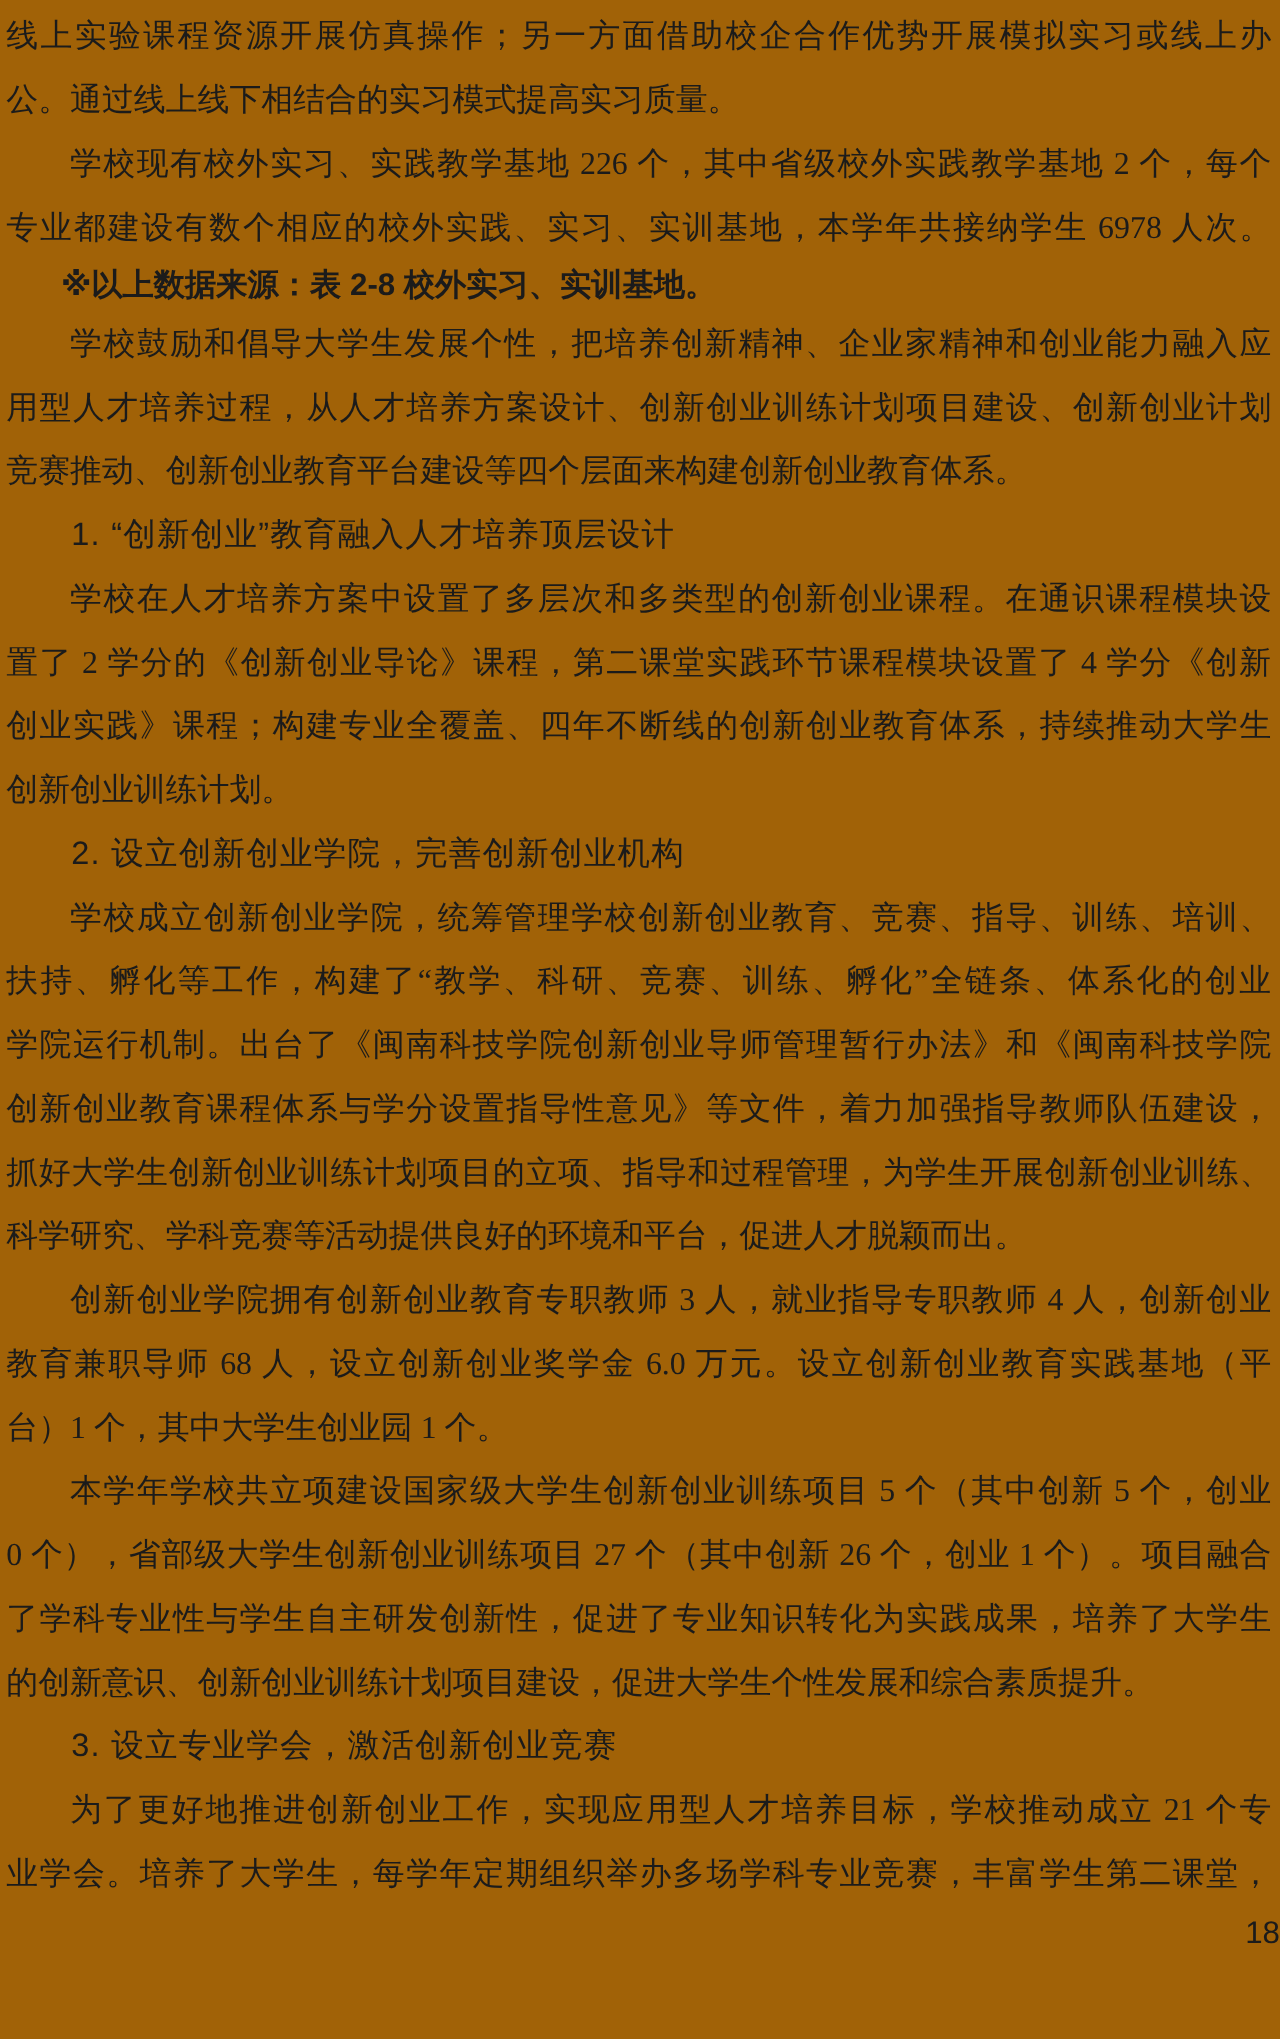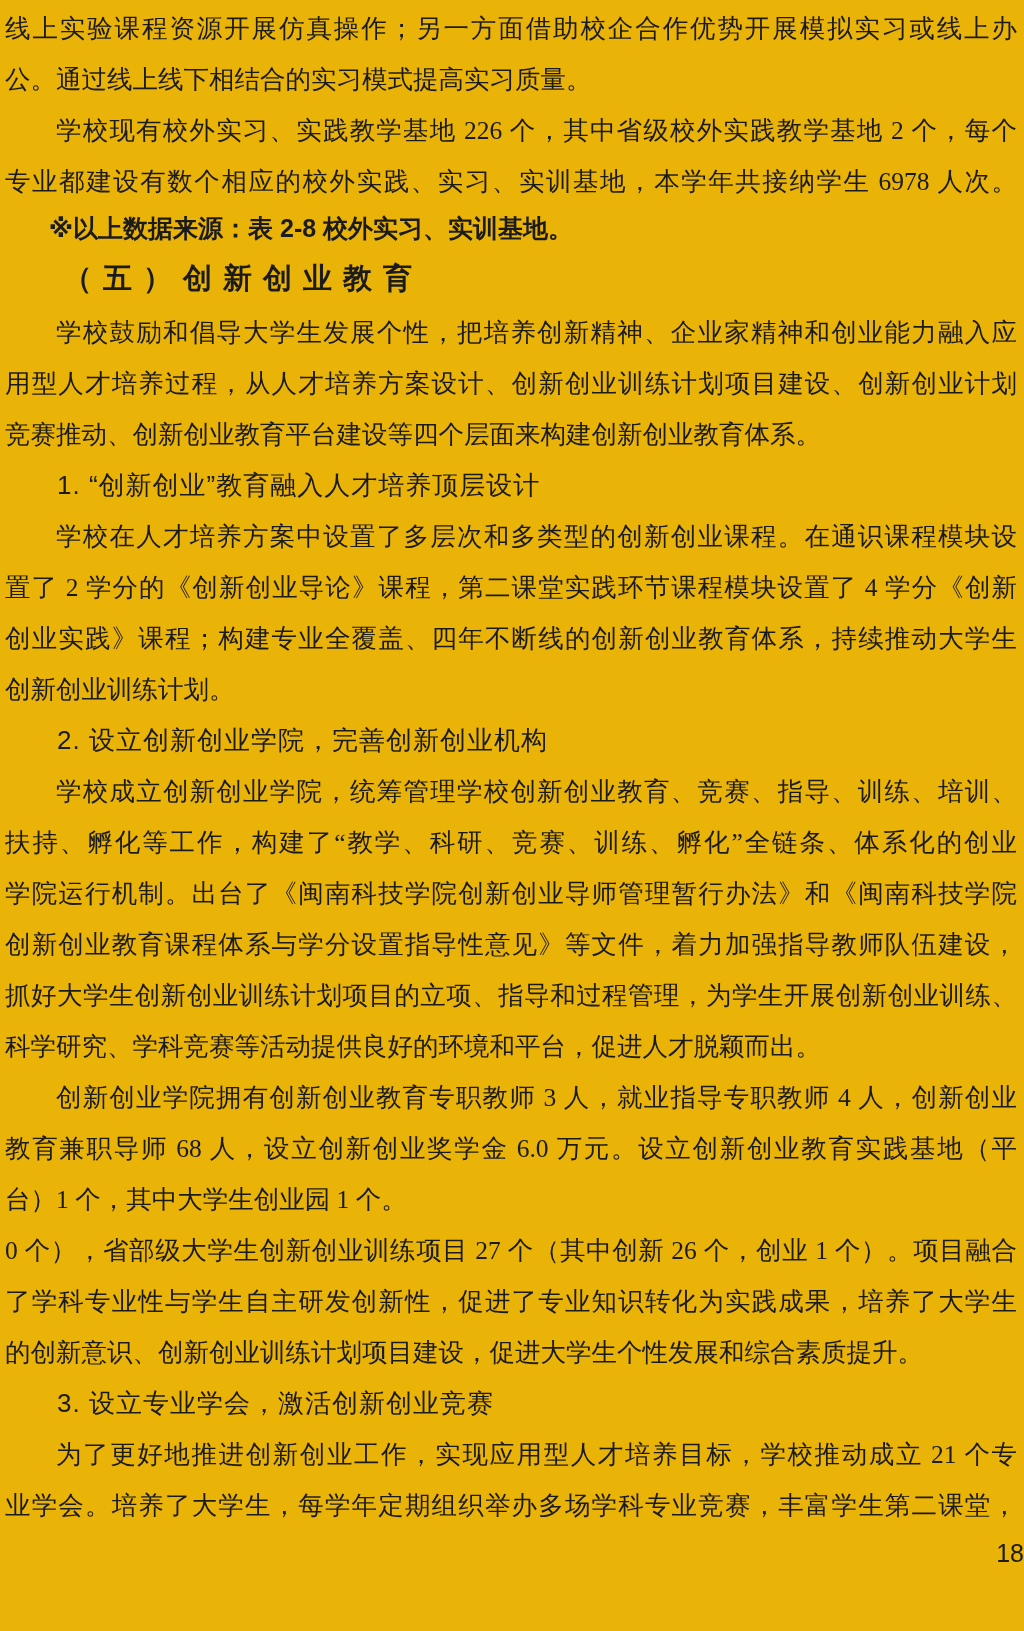--- a/index.html
+++ b/index.html
@@ -4,21 +4,21 @@
 <style>
   html, body {
     margin: 0;
     padding: 0;
     background: #ffffff;
   }
   .page {
     position: relative;
     width: 1024px;
     height: 1631px;
-    background: #eab308;
+    background: #a16207;
     color: #1b1b1b;
     overflow: hidden;
   }
   .content {
     padding: 3px 7px 0 5px;
   }
   .line {
     font-family: "Liberation Serif", "DejaVu Serif", serif;
     font-size: 25.5px;
     line-height: 51px;
@@ -75,39 +75,39 @@
 </head>
 <body>
 
 <div class="page">
   <div class="content">
       <div class="line body justify">线上实验课程资源开展仿真操作；另一方面借助校企合作优势开展模拟实习或线上办</div>
       <div class="line body">公。通过线上线下相结合的实习模式提高实习质量。</div>
       <div class="line body indent justify">学校现有校外实习、实践教学基地 226 个，其中省级校外实践教学基地 2 个，每个</div>
       <div class="line body justify">专业都建设有数个相应的校外实践、实习、实训基地，本学年共接纳学生 6978 人次。</div>
       <div class="line note indent">※以上数据来源：表 2-8 校外实习、实训基地。</div>
-      <div class="line heading-major indent">（五）创新创业教育</div>
       <div class="line body indent justify">学校鼓励和倡导大学生发展个性，把培养创新精神、企业家精神和创业能力融入应</div>
       <div class="line body justify">用型人才培养过程，从人才培养方案设计、创新创业训练计划项目建设、创新创业计划</div>
       <div class="line body">竞赛推动、创新创业教育平台建设等四个层面来构建创新创业教育体系。</div>
       <div class="line heading-minor indent">1. “创新创业”教育融入人才培养顶层设计</div>
       <div class="line body indent justify">学校在人才培养方案中设置了多层次和多类型的创新创业课程。在通识课程模块设</div>
       <div class="line body justify">置了 2 学分的《创新创业导论》课程，第二课堂实践环节课程模块设置了 4 学分《创新</div>
       <div class="line body justify">创业实践》课程；构建专业全覆盖、四年不断线的创新创业教育体系，持续推动大学生</div>
       <div class="line body">创新创业训练计划。</div>
       <div class="line heading-minor indent">2. 设立创新创业学院，完善创新创业机构</div>
       <div class="line body indent justify">学校成立创新创业学院，统筹管理学校创新创业教育、竞赛、指导、训练、培训、</div>
       <div class="line body justify">扶持、孵化等工作，构建了“教学、科研、竞赛、训练、孵化”全链条、体系化的创业</div>
       <div class="line body justify">学院运行机制。出台了《闽南科技学院创新创业导师管理暂行办法》和《闽南科技学院</div>
       <div class="line body justify">创新创业教育课程体系与学分设置指导性意见》等文件，着力加强指导教师队伍建设，</div>
       <div class="line body justify">抓好大学生创新创业训练计划项目的立项、指导和过程管理，为学生开展创新创业训练、</div>
       <div class="line body">科学研究、学科竞赛等活动提供良好的环境和平台，促进人才脱颖而出。</div>
       <div class="line body indent justify">创新创业学院拥有创新创业教育专职教师 3 人，就业指导专职教师 4 人，创新创业</div>
       <div class="line body justify">教育兼职导师 68 人，设立创新创业奖学金 6.0 万元。设立创新创业教育实践基地（平</div>
       <div class="line body">台）1 个，其中大学生创业园 1 个。</div>
+      <div class="line body indent justify">本学年学校共立项建设国家级大学生创新创业训练项目 5 个（其中创新 5 个，创业</div>
       <div class="line body justify">0 个），省部级大学生创新创业训练项目 27 个（其中创新 26 个，创业 1 个）。项目融合</div>
       <div class="line body justify">了学科专业性与学生自主研发创新性，促进了专业知识转化为实践成果，培养了大学生</div>
       <div class="line body">的创新意识、创新创业训练计划项目建设，促进大学生个性发展和综合素质提升。</div>
       <div class="line heading-minor indent">3. 设立专业学会，激活创新创业竞赛</div>
       <div class="line body indent justify">为了更好地推进创新创业工作，实现应用型人才培养目标，学校推动成立 21 个专</div>
       <div class="line body justify">业学会。培养了大学生，每学年定期组织举办多场学科专业竞赛，丰富学生第二课堂，</div>
     </div>
   <div class="footer">
     <span class="page-number">18</span>
   </div>

